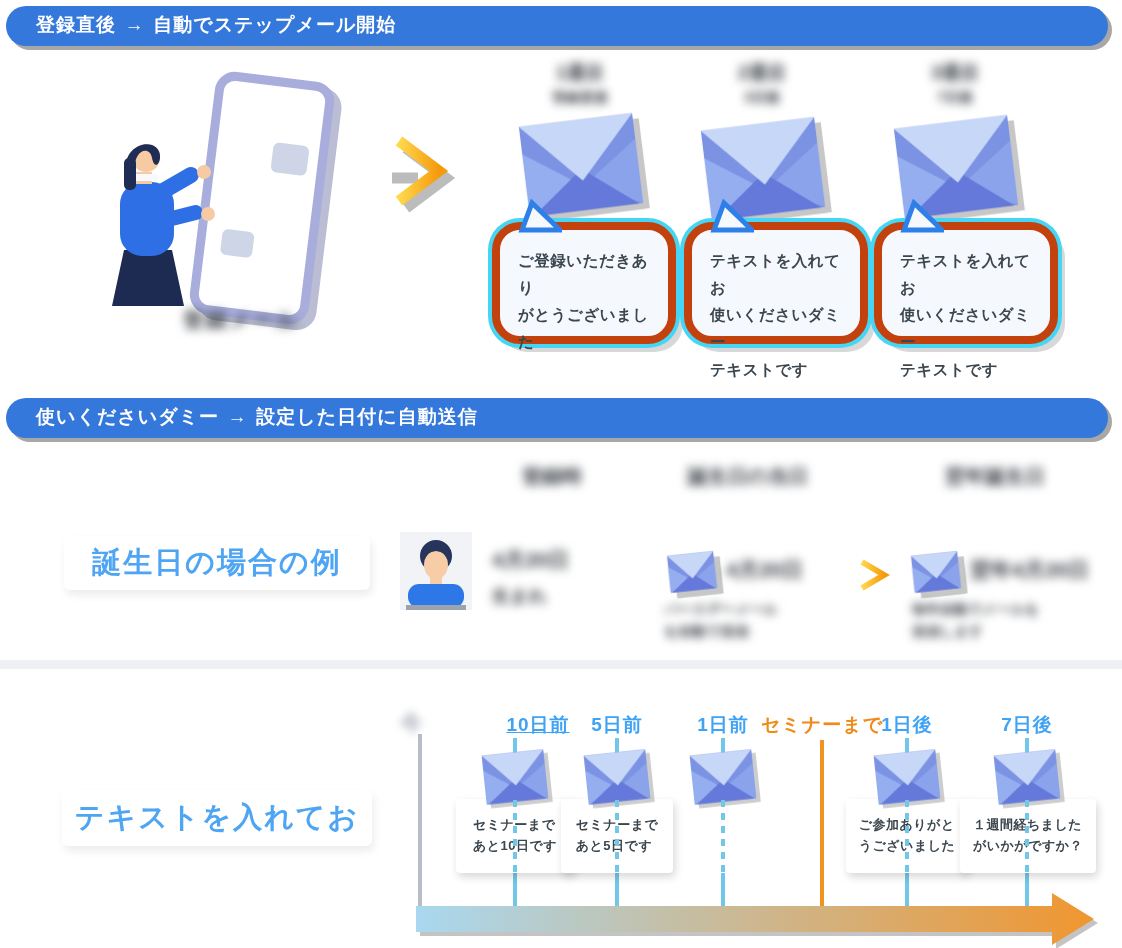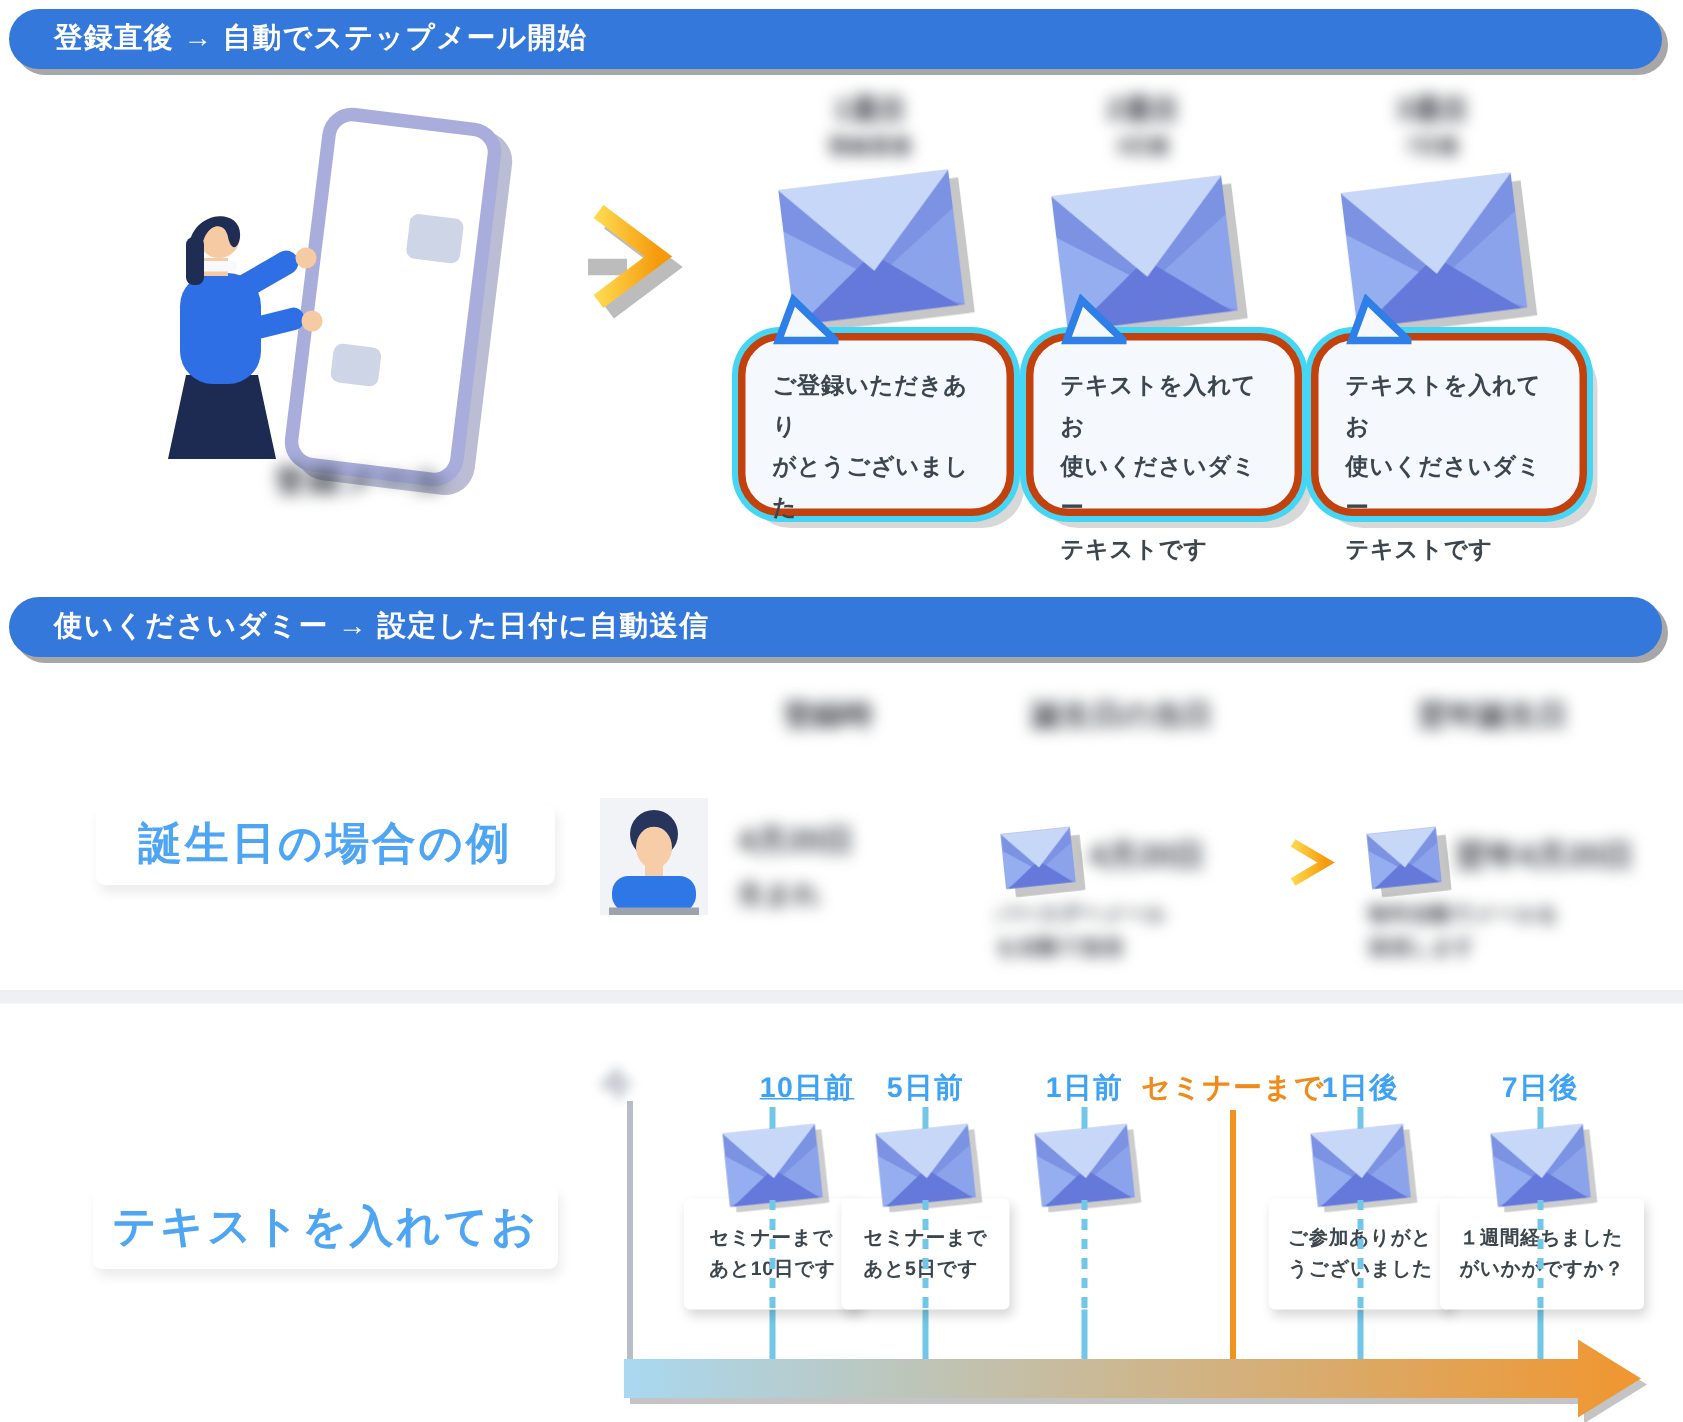--- a/index.html
+++ b/index.html
@@ -4,21 +4,21 @@
 <style>
   * { margin:0; padding:0; box-sizing:border-box; }
   html,body { background:#ffffff; }
   body { font-family:"Liberation Sans","DejaVu Sans",sans-serif; }
   #stage { position:relative; width:1122px; height:948px; background:#fff; overflow:hidden; }
 
   
   .banner { position:absolute; left:6px; width:1102px; height:40px; background:#3478DC;
             border-radius:21px; box-shadow:4px 4px 0 rgba(120,120,120,0.65); }
   .banner span { display:block; padding-left:30px; line-height:40px; color:#fff;
-                 font-size:19px; font-weight:bold; letter-spacing:1px; }
+                 font-size:19px; font-weight:bold; letter-spacing:1px;font-family:Liberation Mono, monospace; }
 
   .blur5 { filter: blur(5px); }
   .blur4 { filter: blur(4px); }
   .ml { white-space: pre-line; }
 
   
   .phone { position:absolute; left:202px; top:76px; width:120px; height:244px; background:#fff;
            border:9px solid #A8ADDC; border-radius:20px; transform:rotate(7deg);
            box-shadow:8px 5px 0 rgba(130,134,175,0.55); z-index:1; }
   .phone .chip { position:absolute; background:#CDD5E6; border-radius:6px; }
@@ -29,21 +29,21 @@
              color:#3A3F46; letter-spacing:2px; z-index:3; }
 
   
   .mail-label { position:absolute; top:60px; width:140px; text-align:center; color:#3A3F46; }
   .mail-label .l1 { font-size:19px; font-weight:bold; }
   .mail-label .l2 { font-size:14px; font-weight:bold; margin-top:3px; }
   .env { position:absolute; filter:drop-shadow(6px 6px 0 rgba(130,130,130,0.45)); }
 
   
   .bubble { position:absolute; top:222px; width:184px; height:122px; background:#F5F9FE;
-            border:5px solid #c2410c; border-radius:28px;
+            border:8px solid #c2410c; border-radius:28px;
             box-shadow:0 0 0 4px #45D6F5, 7px 8px 0 rgba(125,125,125,0.30); z-index:5; }
   .bubble .txt { padding:17px 16px 0 18px; font-size:15.5px; font-weight:bold; color:#3C464E;
                  line-height:1.75; letter-spacing:0.5px; }
   .tail { position:absolute; top:-31px; left:18px; }
 
   
   .hdr { position:absolute; top:463px; text-align:center; font-size:20px; font-weight:bold; color:#3A3F46; }
   .title-box { position:absolute; background:#fff; border-radius:6px;
                box-shadow:2px 5px 8px rgba(0,0,0,0.08); display:flex; align-items:center; justify-content:center; }
   .title-box span { font-size:29px; font-weight:bold; color:#4EA5F3; letter-spacing:2px; }

